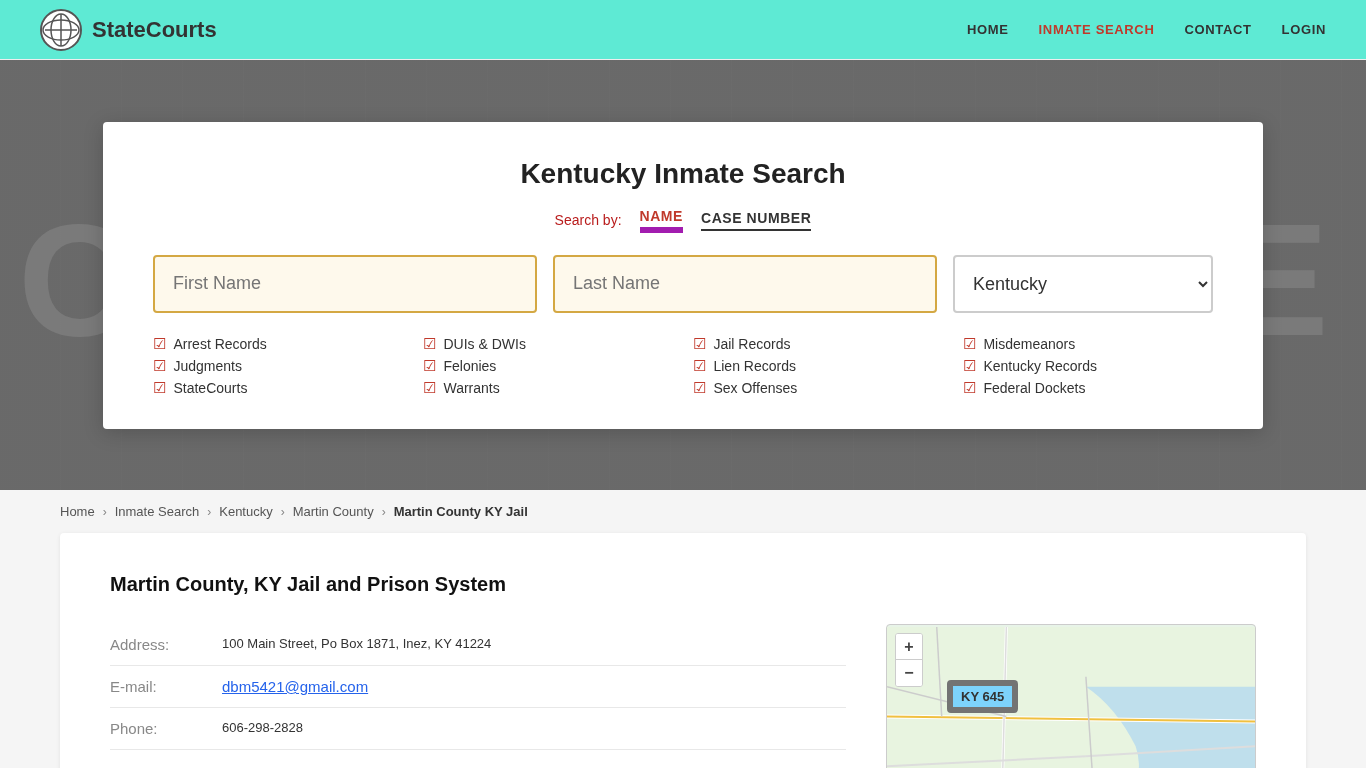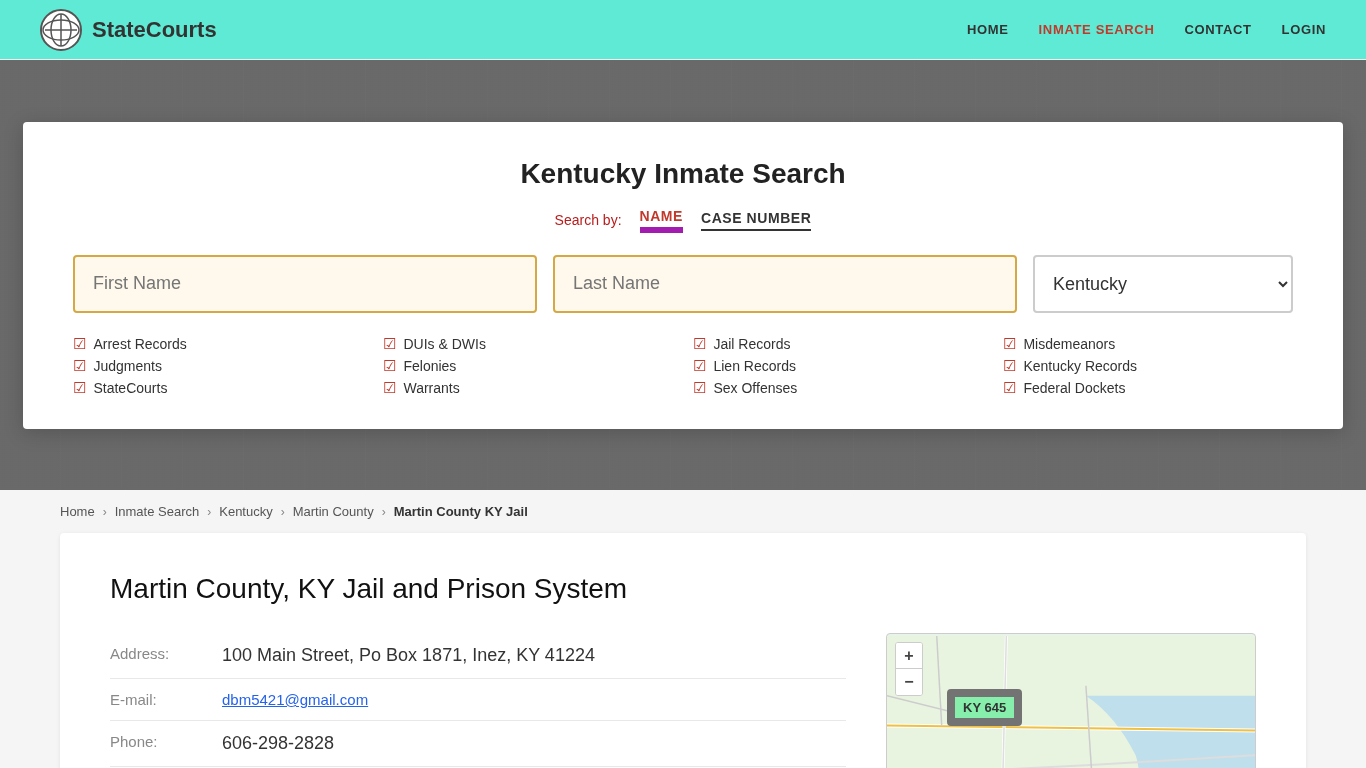--- a/index.html
+++ b/index.html
@@ -78,21 +78,21 @@
       padding-top: 10px;
     }
 
     
     .search-card {
       position: relative;
       z-index: 5;
       background: #fff;
       border-radius: 4px;
       padding: 36px 50px 32px;
-      width: 1320px;
+      width: 1160px;
       box-shadow: 0 4px 20px rgba(0,0,0,0.18);
     }
     .search-card-title {
       text-align: center;
       font-size: 28px;
       font-weight: bold;
       color: #222;
       margin-bottom: 18px;
     }
     .search-by-row {
@@ -205,22 +205,22 @@
 
     
     .main-content {
       background: #fff;
       margin: 0 60px 40px;
       border-radius: 4px;
       padding: 40px 50px;
       box-shadow: 0 1px 4px rgba(0,0,0,0.08);
     }
     .jail-title {
-      font-size: 28px;
-      font-weight: normal;
+      font-size: 20px;
+      font-weight: bold;
       color: #111;
       margin-bottom: 28px;
     }
     .info-layout {
       display: flex;
       gap: 40px;
     }
     .info-table {
       flex: 1;
     }
@@ -232,21 +232,21 @@
       align-items: flex-start;
     }
     .info-label {
       width: 100px;
       color: #888;
       font-size: 15px;
       flex-shrink: 0;
     }
     .info-value {
       color: #333;
-      font-size: 18px;
+      font-size: 13px;
     }
     .info-link {
       color: #2563eb;
       text-decoration: underline;
       font-size: 15px;
       word-break: break-all;
     }
 
     
     .map-container {
@@ -290,22 +290,22 @@
     
     .map-svg {
       width: 100%;
       height: 100%;
     }
     
     .ky-badge {
       position: absolute;
       top: 55px;
       left: 60px;
-      background: #86efac;
-      border: 8px solid #737373;
+      background: #7dd3fc;
+      border: 6px solid #737373;
       border-radius: 4px;
       padding: 3px 8px;
       font-size: 13px;
       font-weight: bold;
       color: #333;
     }
   </style>
 </head>
 <body>
 

